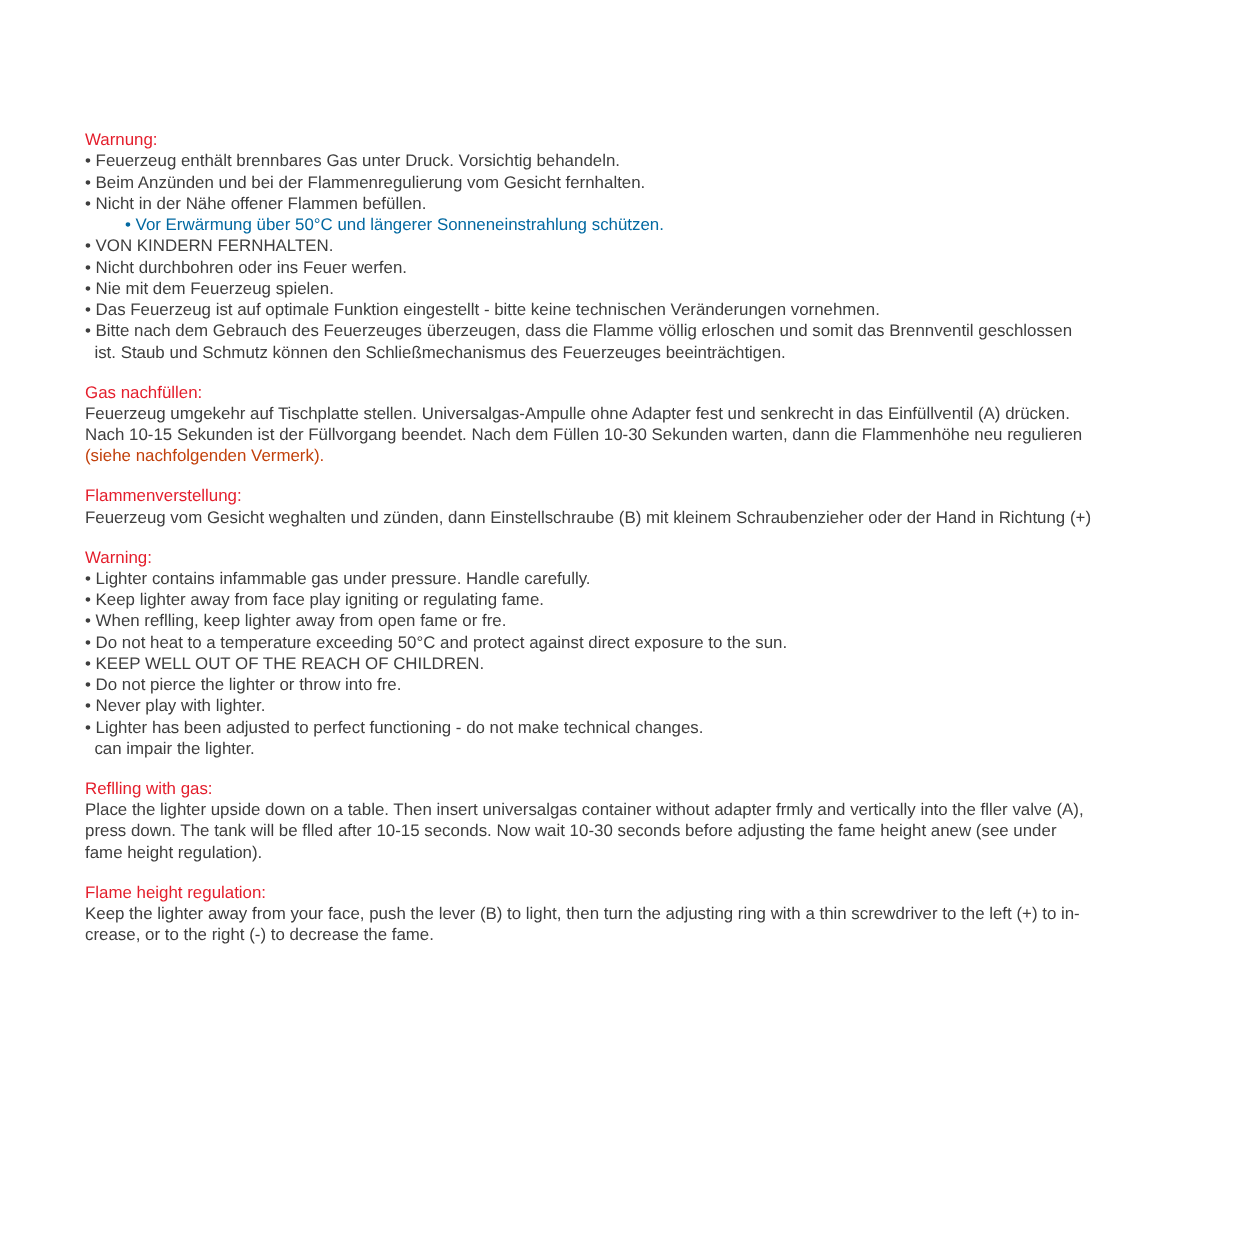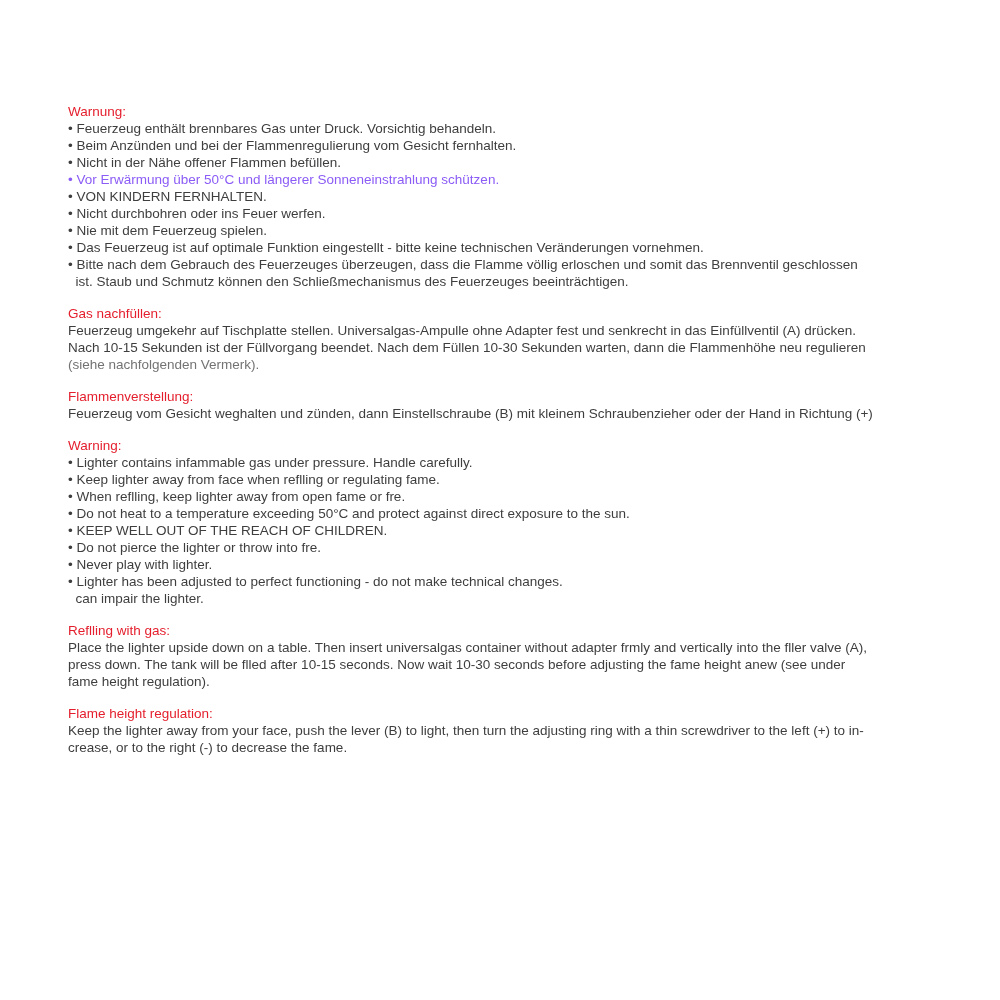--- a/index.html
+++ b/index.html
@@ -38,42 +38,42 @@
 </style>
 </head>
 <body style="background: rgb(255, 255, 255);">
 
 <div class="page">
     <div class="section">
       <div class="heading" style="color: rgb(228, 30, 44);">Warnung:</div>
       <div class="line" style="color: rgb(62, 62, 62);">• Feuerzeug enthält brennbares Gas unter Druck. Vorsichtig behandeln.</div>
       <div class="line" style="color: rgb(62, 62, 62);">• Beim Anzünden und bei der Flammenregulierung vom Gesicht fernhalten.</div>
       <div class="line" style="color: rgb(62, 62, 62);">• Nicht in der Nähe offener Flammen befüllen.</div>
-      <div class="line" style="color: #8b5cf6;">• Vor Erwärmung über 50°C und längerer Sonneneinstrahlung schützen.</div>
+      <div class="line" style="color: #0369a1; margin-left: 32px;">• Vor Erwärmung über 50°C und längerer Sonneneinstrahlung schützen.</div>
       <div class="line" style="color: rgb(62, 62, 62);">• VON KINDERN FERNHALTEN.</div>
       <div class="line" style="color: rgb(62, 62, 62);">• Nicht durchbohren oder ins Feuer werfen.</div>
       <div class="line" style="color: rgb(62, 62, 62);">• Nie mit dem Feuerzeug spielen.</div>
       <div class="line" style="color: rgb(62, 62, 62);">• Das Feuerzeug ist auf optimale Funktion eingestellt - bitte keine technischen Veränderungen vornehmen.</div>
       <div class="line" style="color: rgb(62, 62, 62);">• Bitte nach dem Gebrauch des Feuerzeuges überzeugen, dass die Flamme völlig erloschen und somit das Brennventil geschlossen</div>
       <div class="line" style="color: rgb(62, 62, 62);">  ist. Staub und Schmutz können den Schließmechanismus des Feuerzeuges beeinträchtigen.</div>
     </div>
     <div class="section">
       <div class="heading" style="color: rgb(228, 30, 44);">Gas nachfüllen:</div>
       <div class="line" style="color: rgb(62, 62, 62);">Feuerzeug umgekehr auf Tischplatte stellen. Universalgas-Ampulle ohne Adapter fest und senkrecht in das Einfüllventil (A) drücken.</div>
       <div class="line" style="color: rgb(62, 62, 62);">Nach 10-15 Sekunden ist der Füllvorgang beendet. Nach dem Füllen 10-30 Sekunden warten, dann die Flammenhöhe neu regulieren</div>
-      <div class="line" style="color: #737373;">(siehe nachfolgenden Vermerk).</div>
+      <div class="line" style="color: #c2410c;">(siehe nachfolgenden Vermerk).</div>
     </div>
     <div class="section">
       <div class="heading" style="color: rgb(228, 30, 44);">Flammenverstellung:</div>
       <div class="line" style="color: rgb(62, 62, 62);">Feuerzeug vom Gesicht weghalten und zünden, dann Einstellschraube (B) mit kleinem Schraubenzieher oder der Hand in Richtung (+)</div>
     </div>
     <div class="section">
       <div class="heading" style="color: rgb(228, 30, 44);">Warning:</div>
       <div class="line" style="color: rgb(62, 62, 62);">• Lighter contains infammable gas under pressure. Handle carefully.</div>
-      <div class="line" style="color: rgb(62, 62, 62);">• Keep lighter away from face when reflling or regulating fame.</div>
+      <div class="line" style="color: rgb(62, 62, 62);">• Keep lighter away from face play igniting or regulating fame.</div>
       <div class="line" style="color: rgb(62, 62, 62);">• When reflling, keep lighter away from open fame or fre.</div>
       <div class="line" style="color: rgb(62, 62, 62);">• Do not heat to a temperature exceeding 50°C and protect against direct exposure to the sun.</div>
       <div class="line" style="color: rgb(62, 62, 62);">• KEEP WELL OUT OF THE REACH OF CHILDREN.</div>
       <div class="line" style="color: rgb(62, 62, 62);">• Do not pierce the lighter or throw into fre.</div>
       <div class="line" style="color: rgb(62, 62, 62);">• Never play with lighter.</div>
       <div class="line" style="color: rgb(62, 62, 62);">• Lighter has been adjusted to perfect functioning - do not make technical changes.</div>
       <div class="line" style="color: rgb(62, 62, 62);">  can impair the lighter.</div>
     </div>
     <div class="section">
       <div class="heading" style="color: rgb(228, 30, 44);">Reflling with gas:</div>

